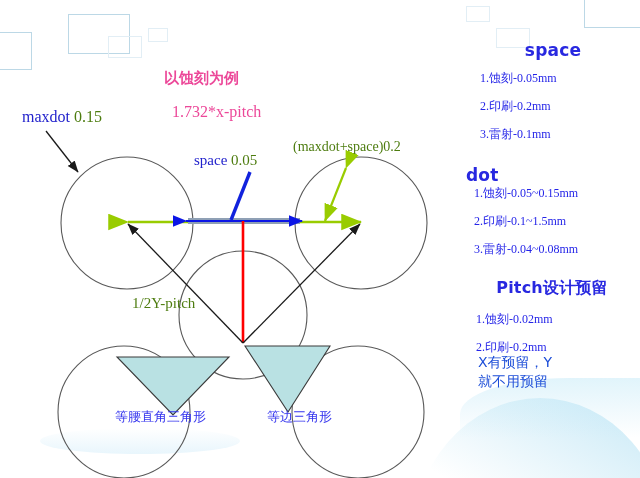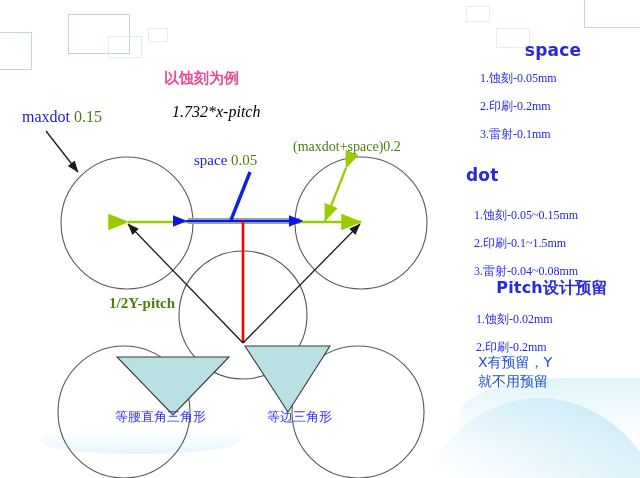--- a/index.html
+++ b/index.html
@@ -63,21 +63,21 @@
     width: 640px; height: 478px;
   }
 
   
   .lbl {
     position: absolute;
     white-space: nowrap;
     line-height: 1.1;
   }
   .blue  { color: #2222cc; }
-  .red   { color: #000000; font-style: italic; }
+  .red   { color: #ec4899; }
   .black { color: #4d7c0f; }
 
   .t-title-cn {
     font-family: "DejaVu Sans", sans-serif;
     font-size: 15px;
     font-weight: bold;
     color: #ec4899;
   }
   .t-serif16 { font-size: 16px; }
   .t-serif15 { font-size: 15px; }
@@ -177,35 +177,35 @@
   </div>
 
   <div class="lbl t-serif16 red" style="left:172px; top:103px;">1.732*x-pitch</div>
 
   <div class="lbl t-serif15" style="left:194px; top:152px;">
     <span class="blue">space</span><span class="black"> 0.05</span>
   </div>
 
   <div class="lbl t-serif14 black" style="left:293px; top:139px;">(maxdot+space)0.2</div>
 
-  <div class="lbl t-serif15 black" style="left:109px; top:295px;font-weight:bold;">1/2Y-pitch</div>
+  <div class="lbl t-serif15 black" style="left:132px; top:295px;">1/2Y-pitch</div>
 
   <div class="lbl tri-cap" style="left:115px; top:410px;">等腰直角三角形</div>
   <div class="lbl tri-cap" style="left:267px; top:410px;">等边三角形</div>
 
   <div style="position:absolute; left:466px; top:40px; width:174px;">
     <div class="panel-head" style="text-align:center;">space</div>
     <div class="panel-line" style="margin-top:10px; padding-left:14px;">1.蚀刻-0.05mm</div>
     <div class="panel-line" style="margin-top:11px; padding-left:14px;">2.印刷-0.2mm</div>
     <div class="panel-line" style="margin-top:11px; padding-left:14px;">3.雷射-0.1mm</div>
   </div>
 
   <div style="position:absolute; left:466px; top:165px; width:174px;">
     <div class="panel-head" style="">dot</div>
-    <div class="panel-line" style="margin-top:22px; padding-left:8px;">1.蚀刻-0.05~0.15mm</div>
+    <div class="panel-line" style="margin-top:0; padding-left:8px;">1.蚀刻-0.05~0.15mm</div>
     <div class="panel-line" style="margin-top:11px; padding-left:8px;">2.印刷-0.1~1.5mm</div>
     <div class="panel-line" style="margin-top:11px; padding-left:8px;">3.雷射-0.04~0.08mm</div>
   </div>
 
   <div style="position:absolute; left:462px; top:278px; width:180px;">
     <div class="panel-head mixed" style="text-align:center;">Pitch设计预留</div>
     <div class="panel-line" style="margin-top:12px; padding-left:14px;">1.蚀刻-0.02mm</div>
     <div class="panel-line" style="margin-top:11px; padding-left:14px;">2.印刷-0.2mm</div>
   </div>
 

